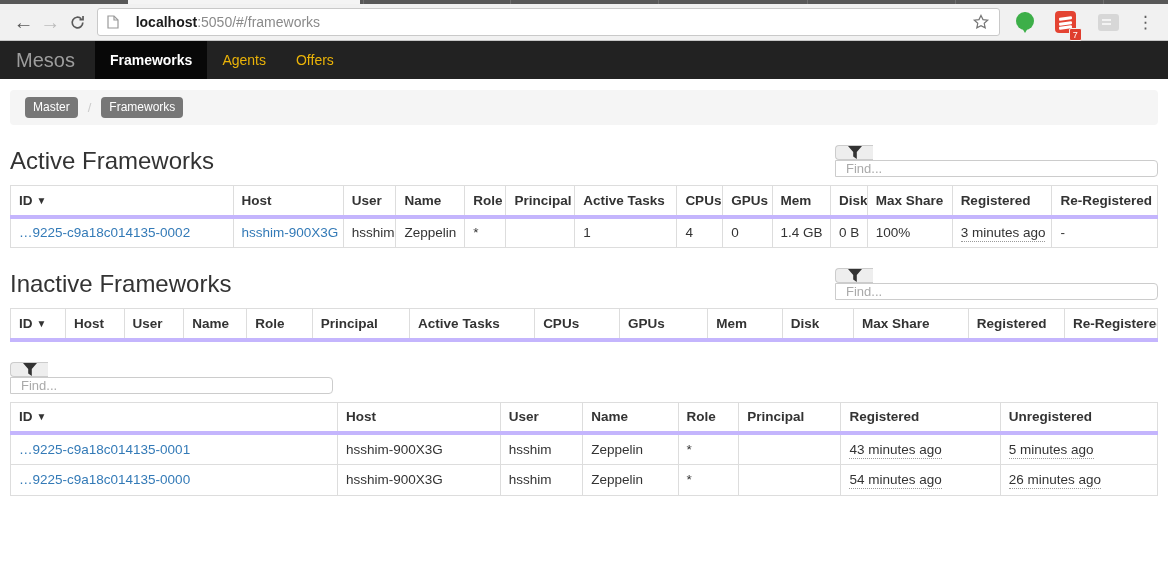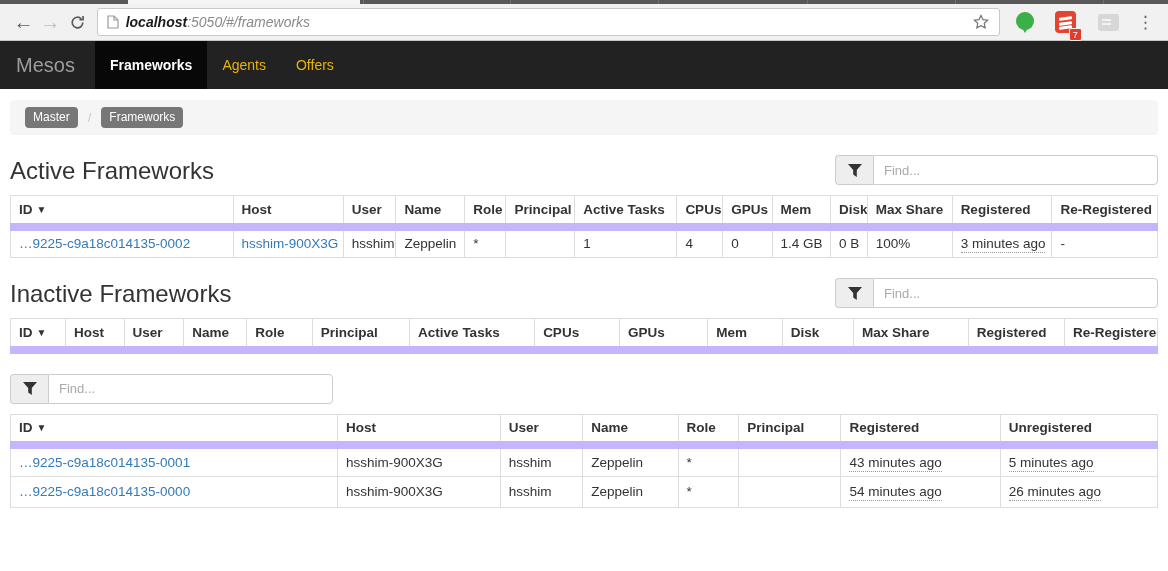--- a/index.html
+++ b/index.html
@@ -13,63 +13,63 @@
   .tabstrip .tdiv { position:absolute; top:0; bottom:0; width:1px; background:#6f6f6f; }
 
   .toolbar { height:37px; background:#f1f1f1; border-bottom:1px solid #c6c6c6;
              display:flex; align-items:center; padding:0 10px; }
   .navbtn { width:28px; height:28px; border:none; background:transparent; padding:0;
             font-size:20px; line-height:28px; color:#5a5a5a; text-align:center; cursor:pointer; }
   .navbtn.disabled { color:#bcbcbc; }
   .navbtn svg { display:block; margin:auto; }
 
   .omnibox { width:940px; height:28px; background:#fff; border:1px solid #c9c9c9; border-radius:3px;
-             display:flex; align-items:center; gap:7px; padding:0 9px; margin:0 8px 0 6px;font-style:italic; }
+             display:flex; align-items:center; gap:17px; padding:0 9px; margin:0 8px 0 6px; }
   .url { flex:1; font-size:14px; color:#8a8a8a; white-space:nowrap; overflow:hidden; }
   .url b { color:#1b1b1b; font-weight:bold; }
   .star-btn { display:flex; align-items:center; }
 
   .ext { position:relative; cursor:pointer; }
   .ext-green { width:18px; height:18px; background:#3daf49; border-radius:50%; margin:0 9px 2px 8px; }
   .ext-green::after { content:""; position:absolute; left:6px; top:16px; border:3px solid transparent; border-top:5px solid #3daf49; }
   .ext-red { width:22px; height:22px; background:#e44332; border-radius:4px; margin:0 12px; padding-top:4px; }
   .ext-red .bar { display:block; width:13px; height:2.5px; background:#fff; border-radius:1px; margin:2px auto 0; transform:rotate(-8deg); }
   .ext-badge { position:absolute; right:-6px; bottom:-8px; min-width:13px; height:13px; line-height:12px;
                background:#df3d2e; color:#fff; font-size:9px; text-align:center; border-radius:2px;
                border:1px solid #f1f1f1; padding:0 1px; }
   .ext-gray { width:22px; height:17px; background:#d7d7d7; border-radius:3px; margin:0 10px; }
   .ext-gray::after { content:""; position:absolute; left:4px; top:5px; width:9px; height:2px; background:#f3f3f3; box-shadow:0 4px 0 #f3f3f3; }
   .menu-dots { font-size:17px; color:#5f5f5f; padding:0 4px 0 8px; cursor:pointer; }
 
   
-  .navbar { height:48px; background:#222; display:flex; align-items:stretch; }
+  .navbar { height:38px; background:#222; display:flex; align-items:stretch; }
   .brand { color:#9d9d9d; font-size:20px; display:flex; align-items:center; padding:0 16px; margin-right:4px; text-decoration:none; }
   .nav-item { color:#eab308; font-size:14px; display:flex; align-items:center; padding:0 15px; text-decoration:none; cursor:pointer; }
   .nav-item.active { background:#080808; color:#fff; font-weight:bold; }
 
   
   .container { padding:0 10px; }
   .breadcrumb { margin:11px 0 20px; background:#f5f5f5; border-radius:4px; padding:7px 15px;
                 display:flex; align-items:center; gap:10px; }
   .crumb { background:#777; color:#fff; border-radius:4px; padding:3px 8px 4px; font-size:12px; cursor:pointer;text-align:right; }
   .sep { color:#ccc; font-size:13px; }
 
   .sec-head { display:flex; align-items:flex-end; justify-content:space-between; margin:20px 0 10px; }
   .sec-head h3 { margin:0; font-size:24px; font-weight:500; color:#333; }
-  .filter { display:flex; width:323px; height:30px; }
+  .filter { display:flex; width:323px; height:30px;flex-direction:column; }
   .addon { width:38px; background:#eee; border:1px solid #ccc; border-right:none; border-radius:4px 0 0 4px;
            display:flex; align-items:center; justify-content:center; }
   .filter input { flex:1; height:30px; border:1px solid #ccc; border-radius:0 4px 4px 0;
                   padding:0 10px; font-size:13px; color:#555; outline:none; font-family:inherit; background:#fff; }
   .filter input::placeholder { color:#aaa; }
 
   table { width:100%; border-collapse:collapse; table-layout:fixed; margin-bottom:20px; font-size:13.5px; }
   th, td { border:1px solid #ddd; padding:5px 8px; text-align:left; color:#333;
            white-space:nowrap; overflow:hidden; height:31px; }
-  th { border-bottom:8px solid #c4b5fd; font-weight:bold; cursor:pointer; }
+  th { border-bottom:4px solid #c4b5fd; font-weight:bold; cursor:pointer; }
   .sort { font-size:10px; margin-left:4px; position:relative; top:-1px; }
   td a { color:#337ab7; text-decoration:none; cursor:pointer; }
   .time { border-bottom:1px dotted #999; padding-bottom:1px; }
 </style>
 </head>
 <body>
 
 <div class="screen">
 
   <div class="tabstrip">

